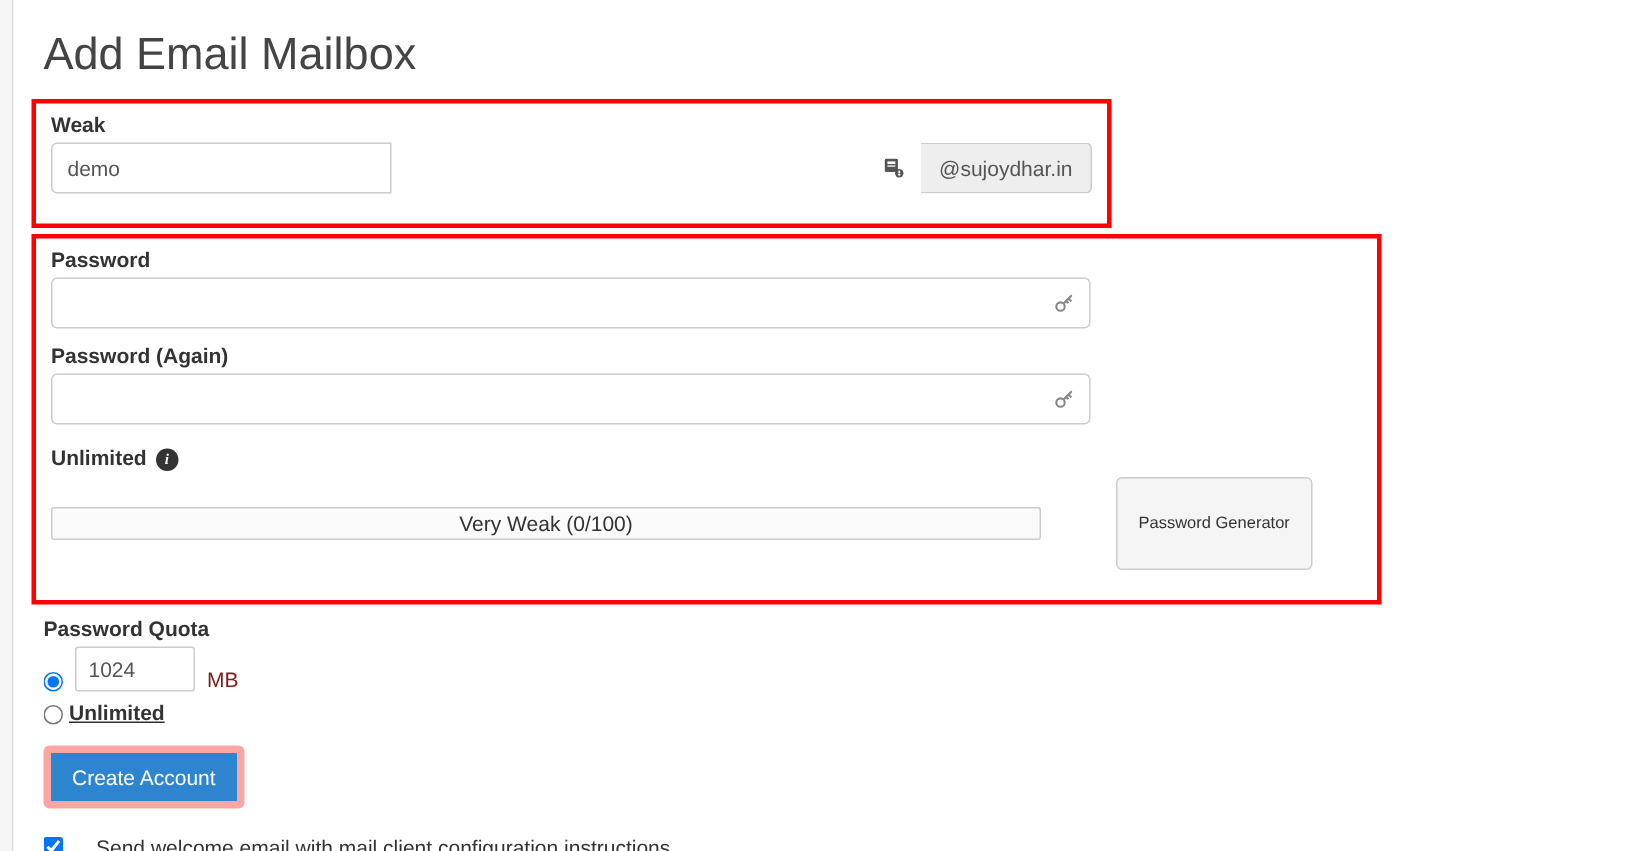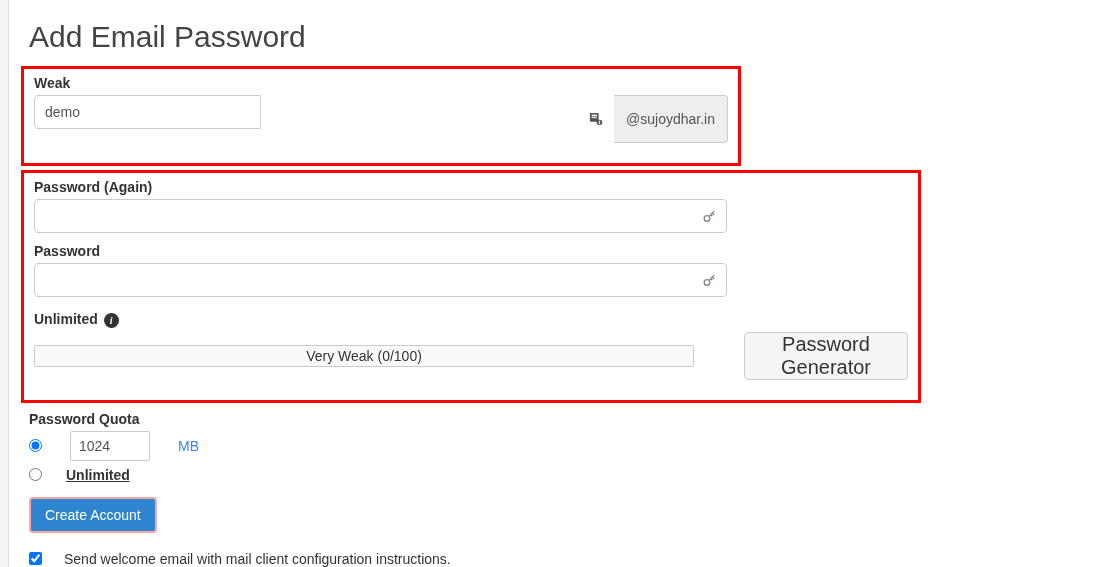--- a/index.html
+++ b/index.html
@@ -54,21 +54,21 @@
     .input-addon {
       display: flex;
       align-items: center;
       padding: 0 12px;
       background: #eee;
       border: 1px solid #ccc;
       border-left: none;
       border-radius: 0 4px 4px 0;
       color: #555;
       font-size: 14px;
-      height: 48px;
+      height: 34px;
     }
     .input-wrap { position: relative; }
     .inner-icon {
       position: absolute;
       right: 10px;
       top: 50%;
       transform: translateY(-50%);
       width: 16px;
       height: 16px;
       display: flex;
@@ -98,48 +98,48 @@
       align-items: center;
       justify-content: center;
       color: #333;
       font-size: 14px;
       background: #fafafa;
     }
     .btn-default {
       border: 1px solid #ccc;
       background: #f5f5f5;
       border-radius: 4px;
-      padding: 0 14px;
-      font-size: 20px;
+      padding: 24px 14px;
+      font-size: 11px;
       color: #333;
       cursor: pointer;
     }
     .btn-primary {
       background: #2d85d0;
-      border: 2px solid #fca5a5;
+      border: 5px solid #fca5a5;
       color: #fff;
       border-radius: 4px;
       padding: 8px 14px;
       font-size: 14px;
       cursor: pointer;
     }
     .section-below { margin: 8px 20px 0 20px; }
-    .radio-row { display: flex; align-items: center; gap: 24px; margin-bottom: 6px; }
+    .radio-row { display: flex; align-items: flex-end; gap: 4px; margin-bottom: 6px; }
     .quota-input {
       width: 80px;
       height: 30px;
       border: 1px solid #ccc;
       border-radius: 2px;
       padding: 4px 8px;
       font-size: 14px;
       text-align: left;
       color: #555;
       margin: 0 4px;
     }
-    .mb-label { color: #3b82f6; }
+    .mb-label { color: #7f1d1d; }
     .checkbox-row { display: flex; align-items: center; gap: 22px; margin-top: 18px; }
     .info-icon {
       display: inline-flex;
       width: 15px;
       height: 15px;
       border-radius: 50%;
       background: #333;
       color: #fff;
       align-items: center;
       justify-content: center;
@@ -149,21 +149,21 @@
       font-family: Georgia, serif;
       vertical-align: middle;
       margin-left: 2px;
     }
     .key-icon-svg { width: 15px; height: 15px; }
   </style>
 </head>
 <body>
 
 <div class="container">
-  <h1 class="page-title">Add Email Password</h1>
+  <h1 class="page-title">Add Email Mailbox</h1>
 
   <div class="red-box red-box-1">
     <div class="form-group">
       <label class="form-label">Weak</label>
       <div class="input-group">
         <div class="input-wrap" style="flex:1;">
           <input type="text" class="text-input" value="demo" style="">
           <span class="inner-icon">
             <svg viewBox="0 0 16 16" width="14" height="14">
               <rect x="1" y="1" width="10" height="10" rx="1" fill="#555"></rect>
@@ -175,45 +175,45 @@
             </svg>
           </span>
         </div>
         <span class="input-addon">@sujoydhar.in</span>
       </div>
     </div>
   </div>
 
   <div class="red-box red-box-2">
     <div class="form-group">
+      <label class="form-label">Password</label>
+      <div class="input-wrap" style="max-width:693px;">
+        <input type="password" class="password-input" style="">
+        <span class="inner-icon">
+          <svg class="key-icon-svg" viewBox="0 0 24 24" fill="none" stroke="#888" stroke-width="2.2">
+            <circle cx="8" cy="15" r="4.5"></circle>
+            <path d="M11.5 11.5 L20 3 M16.5 6.5 L19.5 9.5 M14 9 L16.5 11.5"></path>
+          </svg>
+        </span>
+      </div>
+    </div>
+
+    <div class="form-group">
       <label class="form-label">Password (Again)</label>
       <div class="input-wrap" style="max-width:693px;">
         <input type="password" class="password-input" style="">
         <span class="inner-icon">
           <svg class="key-icon-svg" viewBox="0 0 24 24" fill="none" stroke="#888" stroke-width="2.2">
             <circle cx="8" cy="15" r="4.5"></circle>
             <path d="M11.5 11.5 L20 3 M16.5 6.5 L19.5 9.5 M14 9 L16.5 11.5"></path>
           </svg>
         </span>
       </div>
     </div>
 
-    <div class="form-group">
-      <label class="form-label">Password</label>
-      <div class="input-wrap" style="max-width:693px;">
-        <input type="password" class="password-input" style="">
-        <span class="inner-icon">
-          <svg class="key-icon-svg" viewBox="0 0 24 24" fill="none" stroke="#888" stroke-width="2.2">
-            <circle cx="8" cy="15" r="4.5"></circle>
-            <path d="M11.5 11.5 L20 3 M16.5 6.5 L19.5 9.5 M14 9 L16.5 11.5"></path>
-          </svg>
-        </span>
-      </div>
-    </div>
-
     <div class="form-group" style="margin-top:14px;">
       <label class="form-label">
         <span>Unlimited</span>
         <span class="info-icon">i</span>
       </label>
       <div class="strength-row">
         <div class="strength-bar">Very Weak (0/100)</div>
         <button class="btn-default">Password Generator</button>
       </div>
     </div>

